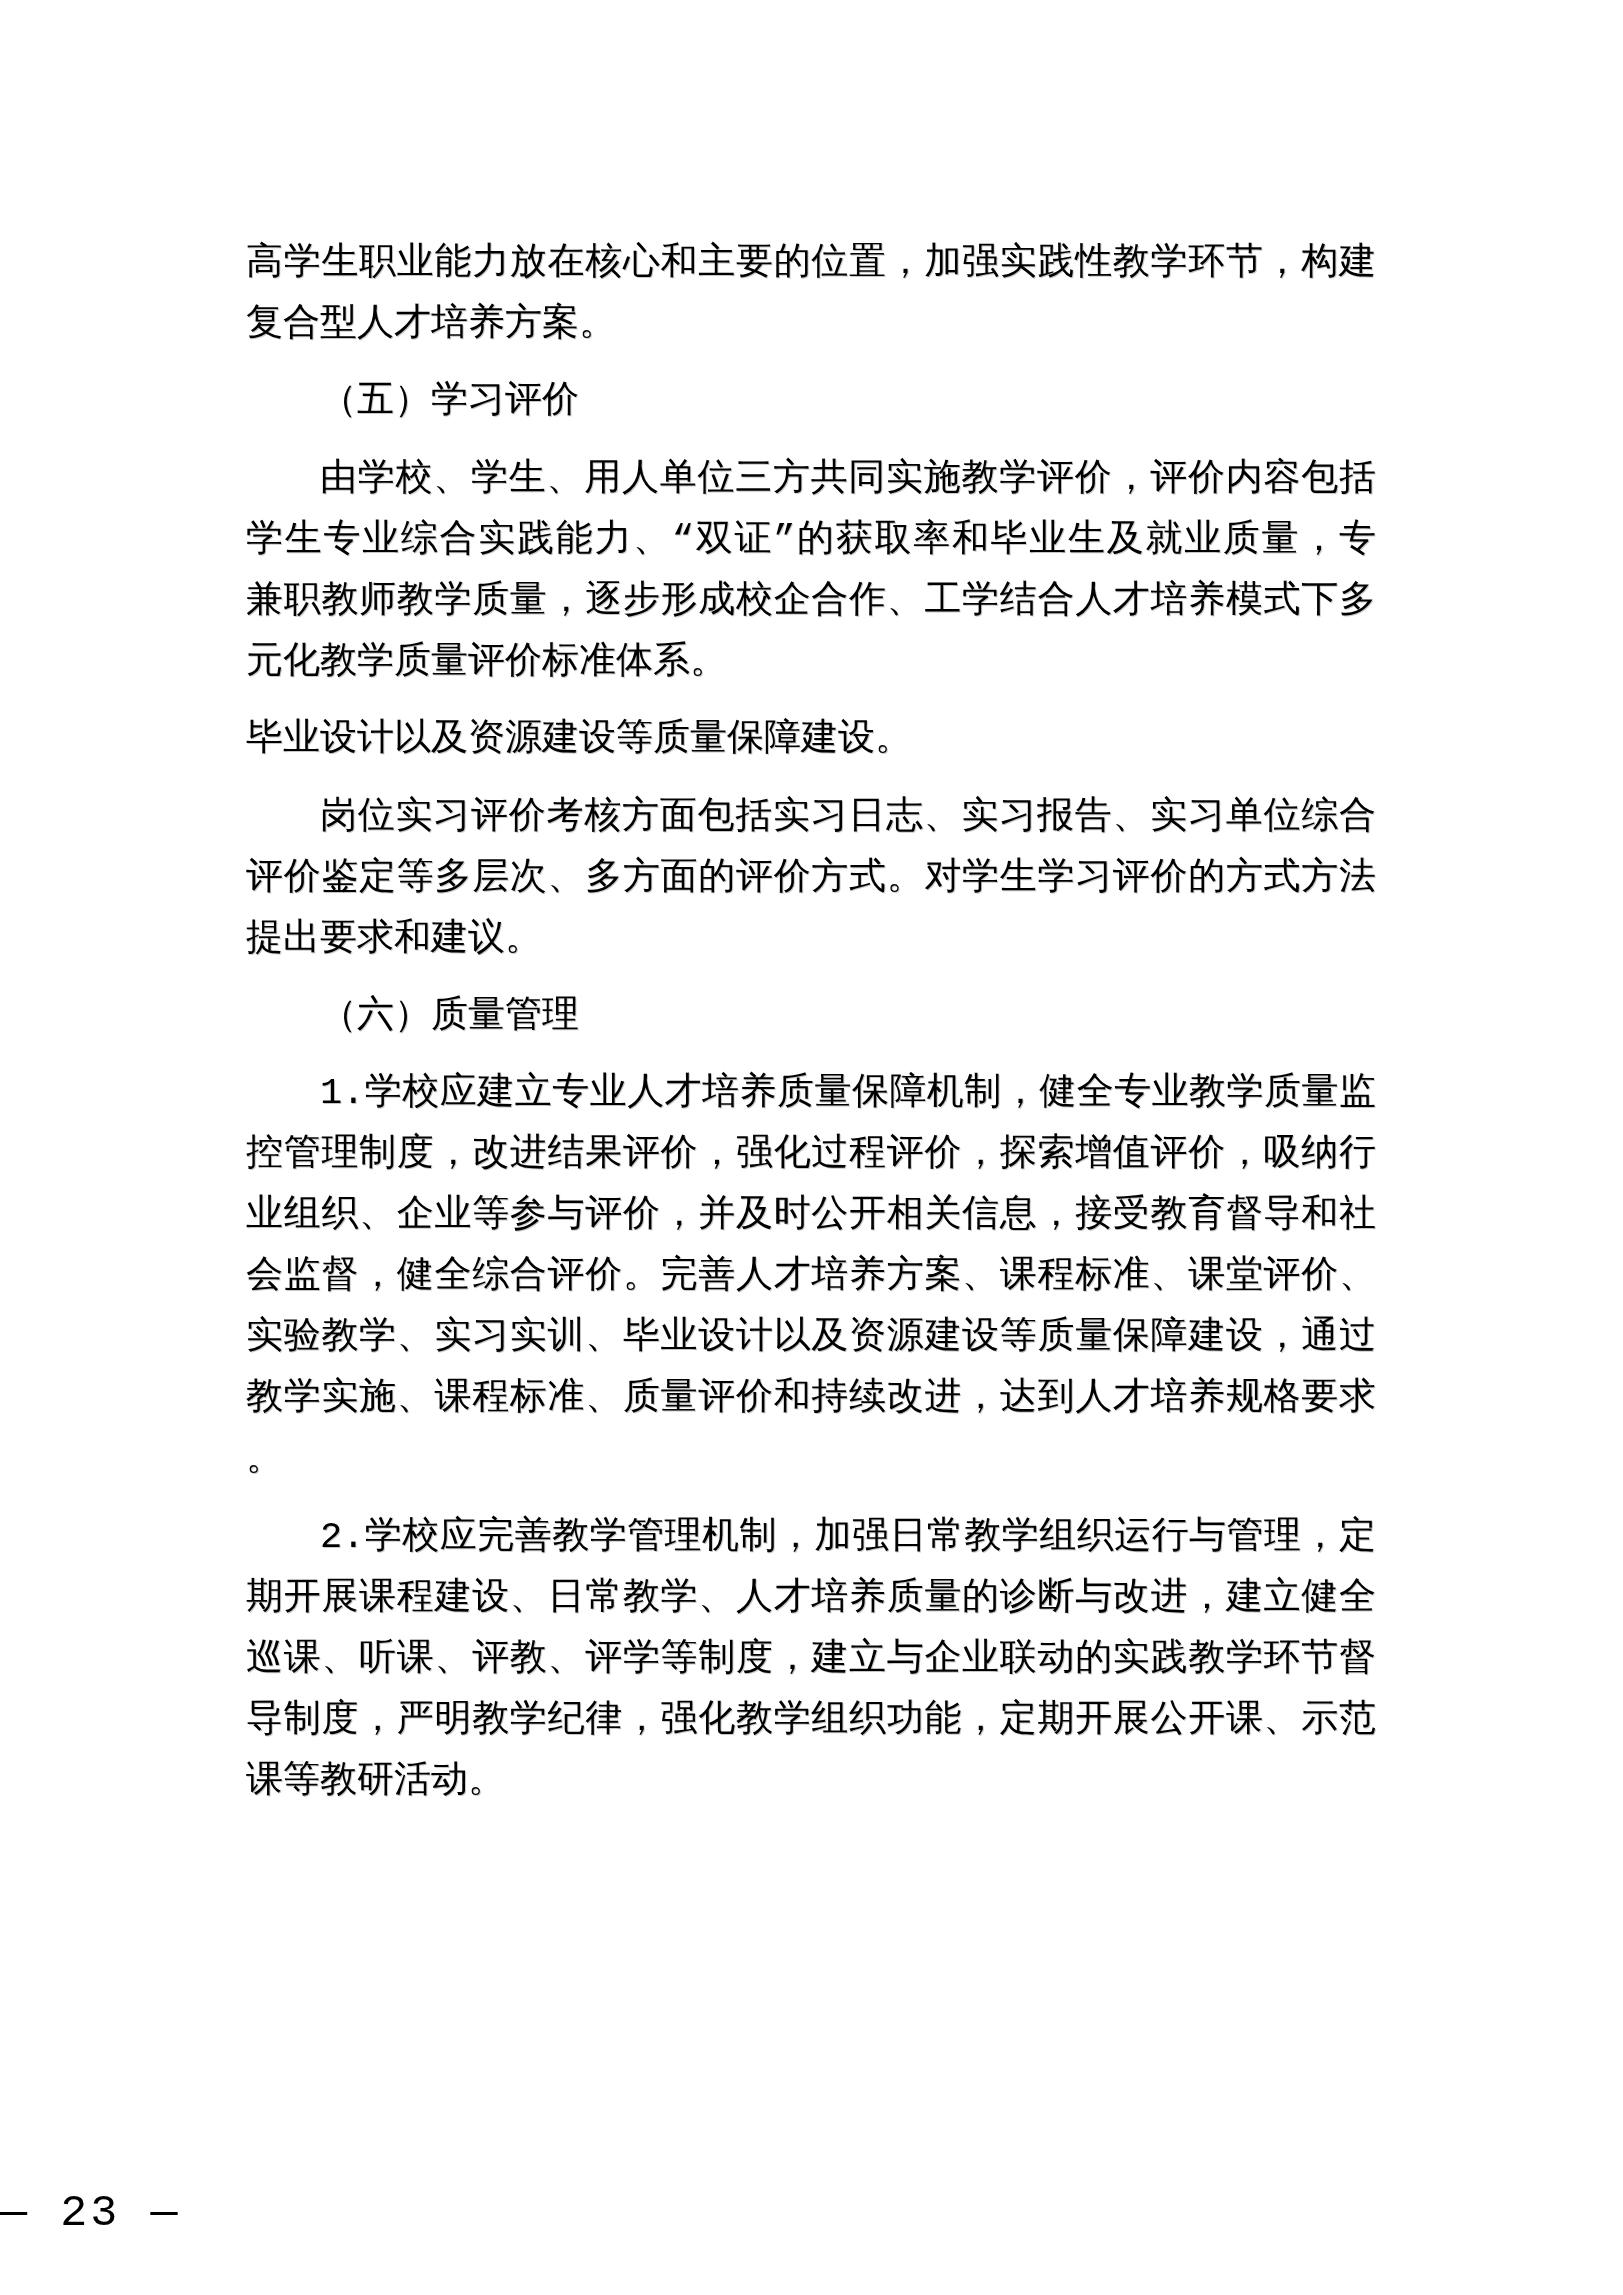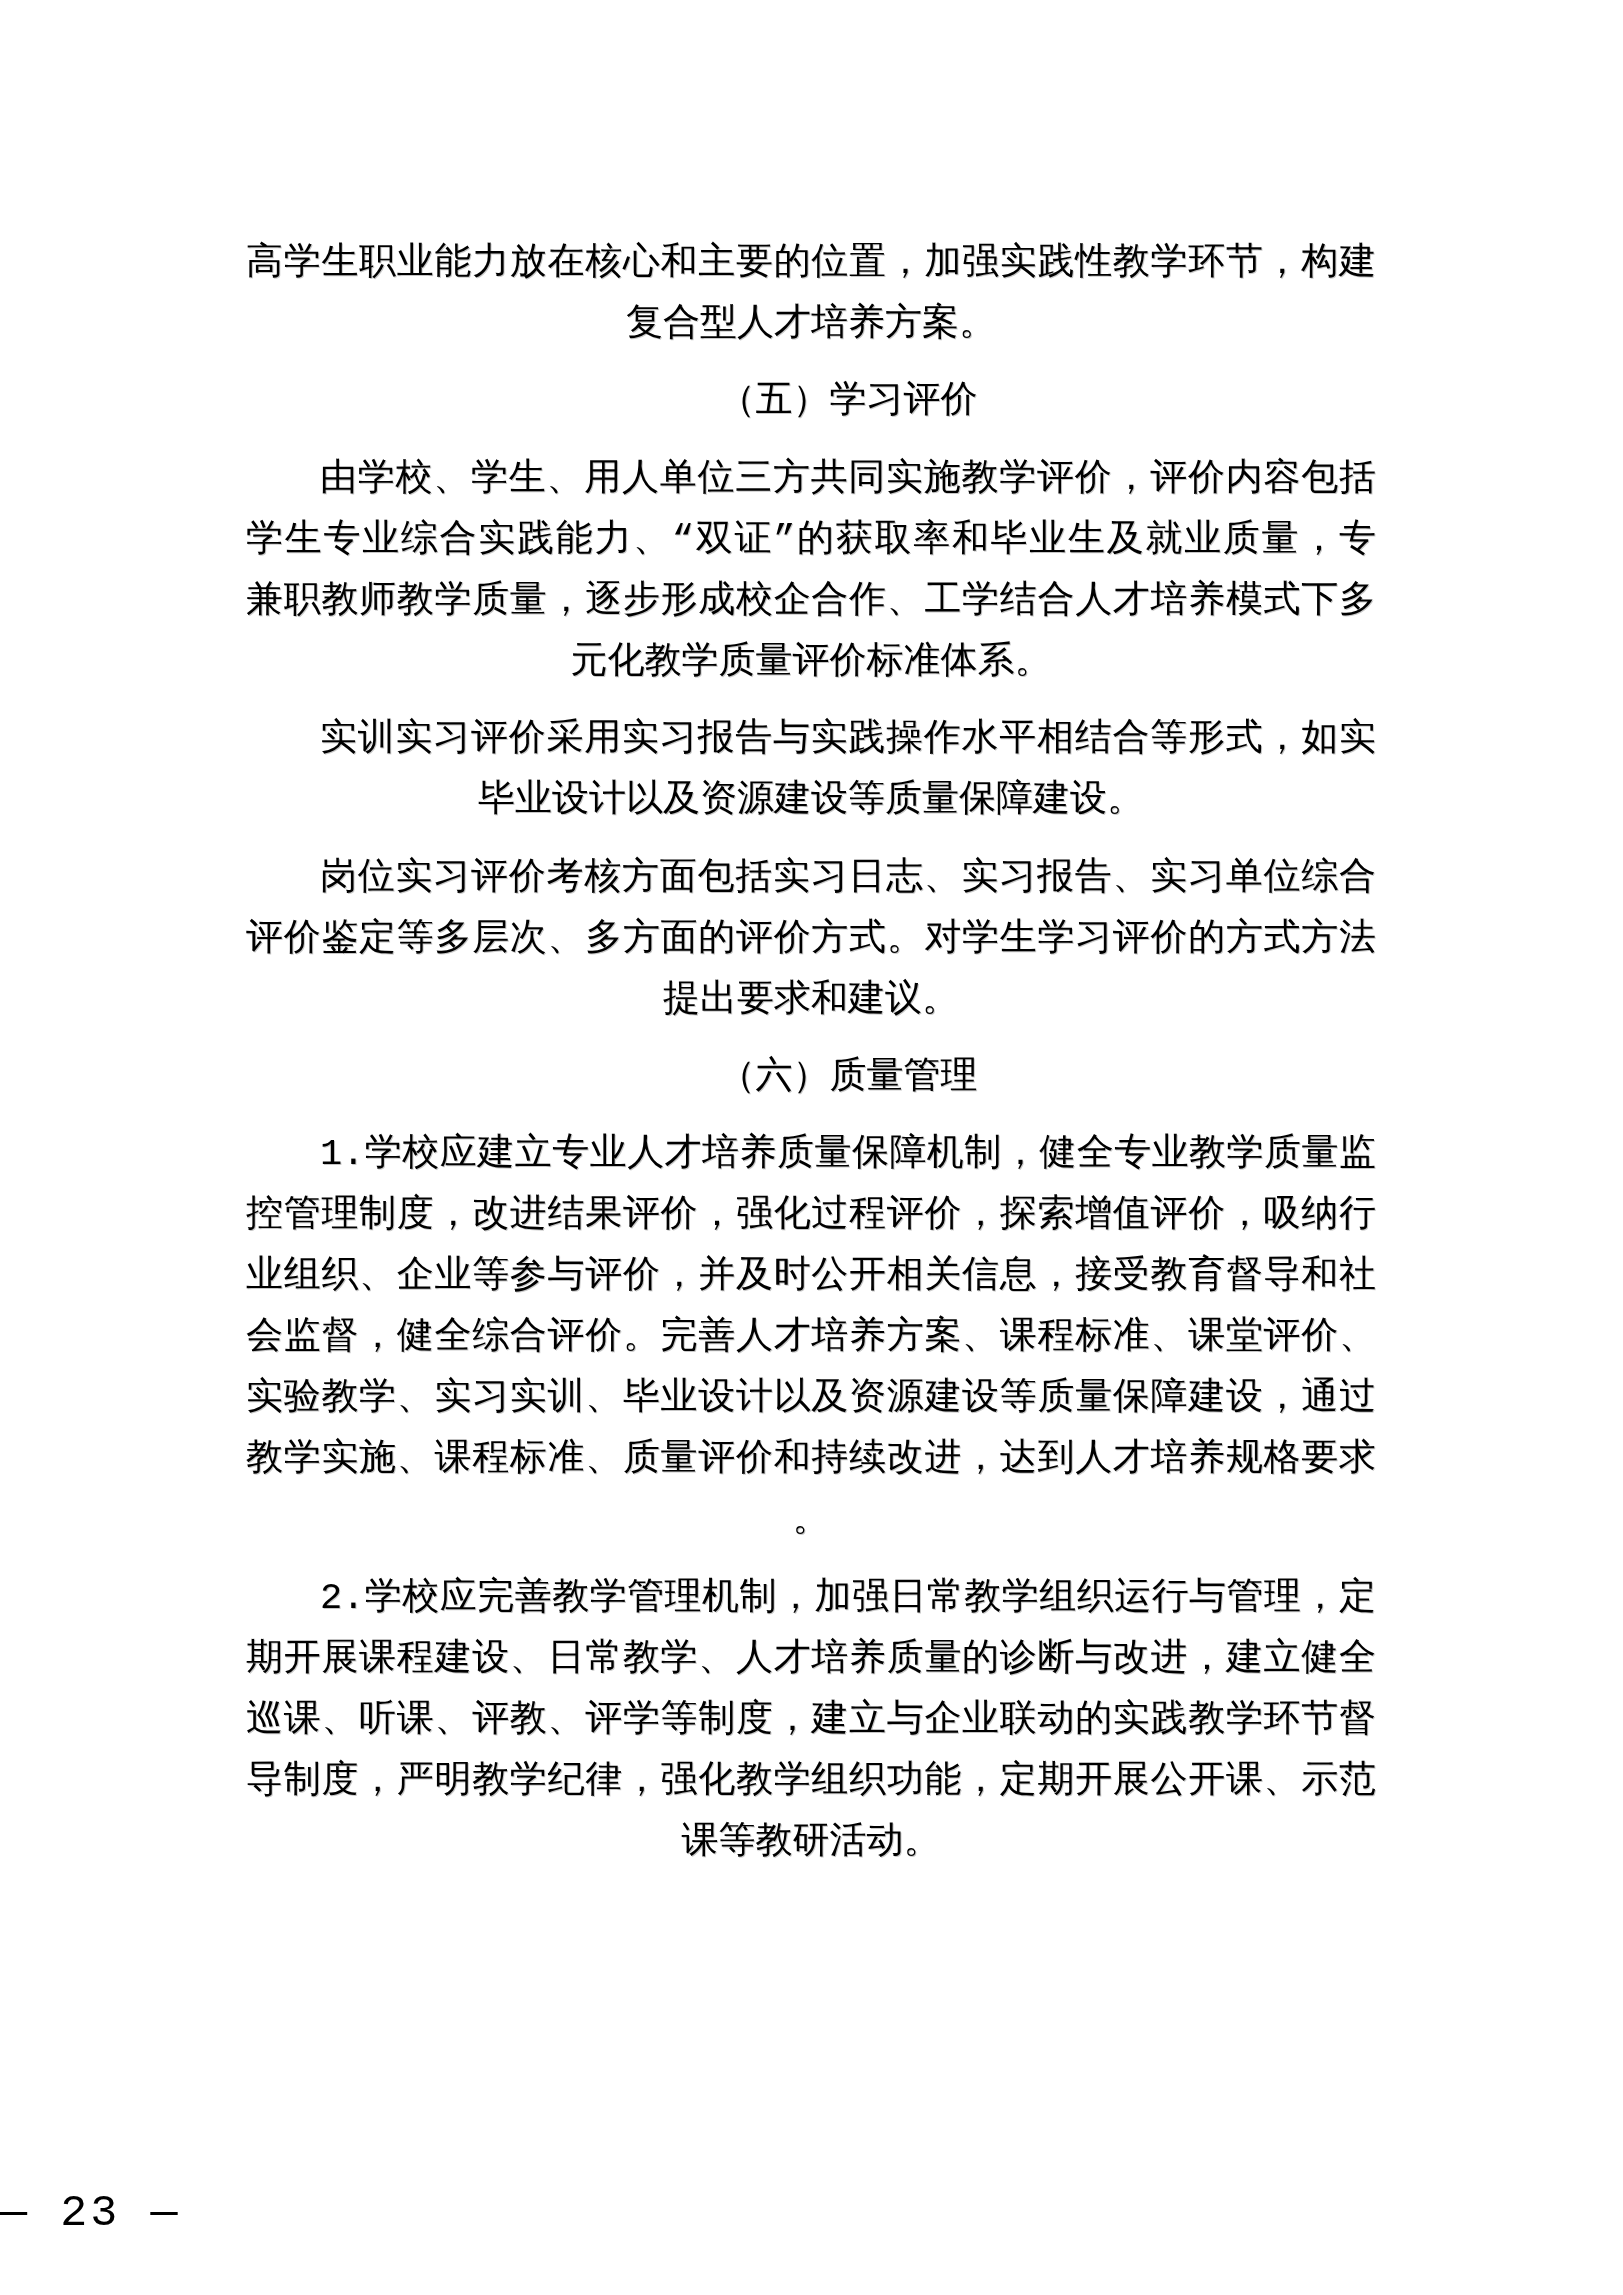--- a/index.html
+++ b/index.html
@@ -23,21 +23,21 @@
     top: 189px;
     width: 1130px;
     font-size: 37px;
     line-height: 61px;
     color: #000000;
     text-shadow: 1px 1px 0 rgba(0,0,0,0.22);
   }
   .paragraph { margin: 0; }
   .paragraph + .paragraph { margin-top: 16.4px; }
   .text-line {
-    text-align: center;
+    text-align: left;
     white-space: nowrap;
   }
   .text-line.fill {
     white-space: normal;
     text-align: justify;
     text-align-last: justify;
   }
   .text-line.indent { text-indent: 2em; }
   .page-footer {
     position: absolute;
@@ -62,21 +62,20 @@
       <div class="paragraph">
         <div class="text-line indent">（五）学习评价</div>
       </div>
       <div class="paragraph">
         <div class="text-line indent fill">由学校、学生、用人单位三方共同实施教学评价，评价内容包括</div>
         <div class="text-line fill">学生专业综合实践能力、“双证”的获取率和毕业生及就业质量，专</div>
         <div class="text-line fill">兼职教师教学质量，逐步形成校企合作、工学结合人才培养模式下多</div>
         <div class="text-line">元化教学质量评价标准体系。</div>
       </div>
       <div class="paragraph">
-        <div class="text-line indent fill">实训实习评价采用实习报告与实践操作水平相结合等形式，如实</div>
         <div class="text-line">毕业设计以及资源建设等质量保障建设。</div>
       </div>
       <div class="paragraph">
         <div class="text-line indent fill">岗位实习评价考核方面包括实习日志、实习报告、实习单位综合</div>
         <div class="text-line fill">评价鉴定等多层次、多方面的评价方式。对学生学习评价的方式方法</div>
         <div class="text-line">提出要求和建议。</div>
       </div>
       <div class="paragraph">
         <div class="text-line indent">（六）质量管理</div>
       </div>

